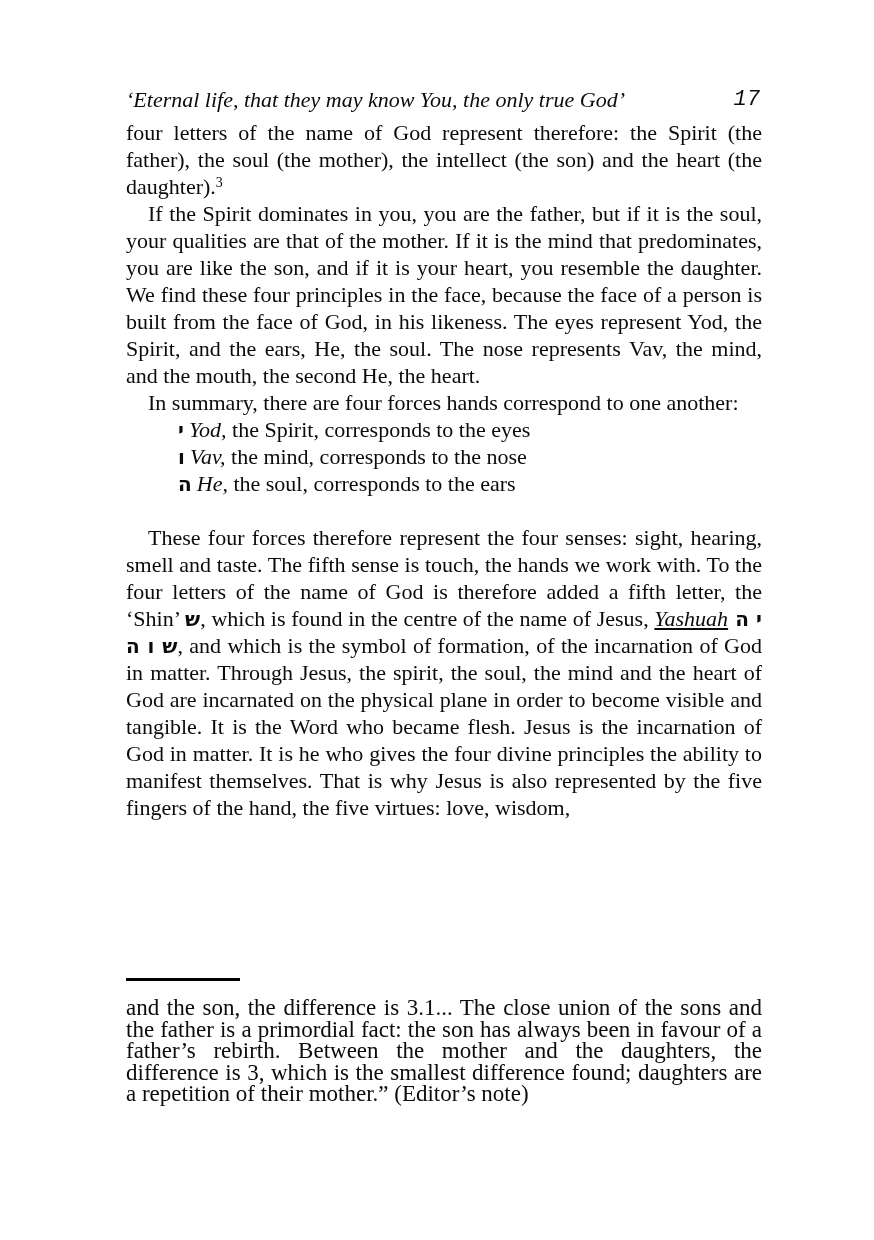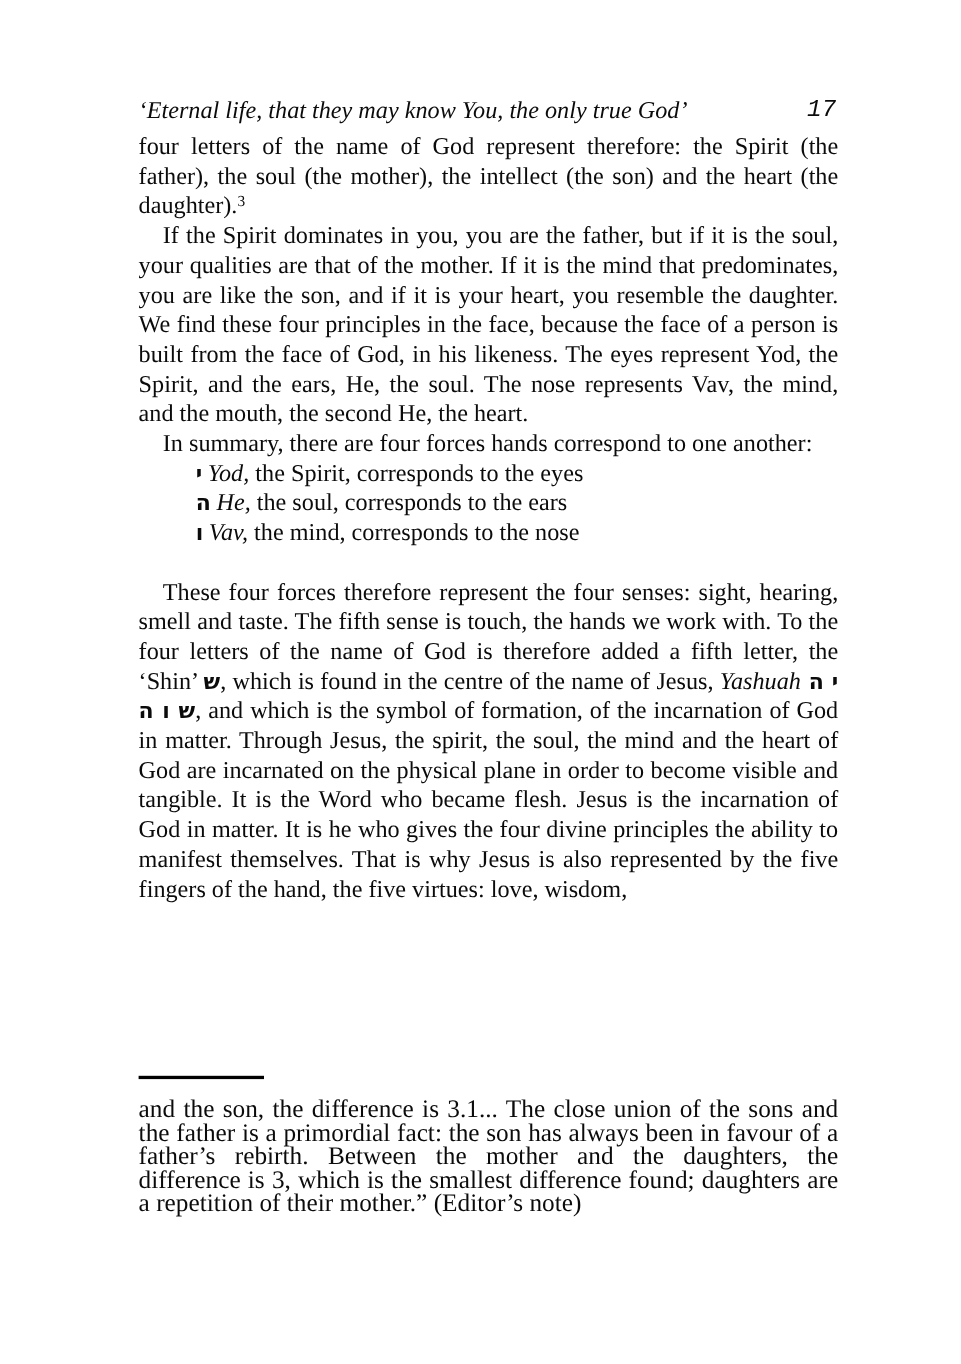--- a/index.html
+++ b/index.html
@@ -84,20 +84,21 @@
     line-height: 1;
   }
   .cline .hebrew {
     margin-right: 5px;
   }
   .iname {
     font-style: italic;
   }
   em {
     font-style: italic;
+    text-decoration: underline;
   }
   
   .footnote-area {
     position: absolute;
     left: 126px;
     top: 978px;
     width: 636px;
   }
   .footnote-rule {
     width: 114px;
@@ -125,22 +126,22 @@
   <main class="text-block">
 
     <p class="para no-indent"><span>four letters of the name of God represent therefore: the Spirit (the father), the soul (the mother), the intellect (the son) and the heart (the daughter).</span><sup class="fn-ref">3</sup></p>
 
     <p class="para indent">If the Spirit dominates in you, you are the father, but if it is the soul, your qualities are that of the mother. If it is the mind that predominates, you are like the son, and if it is your heart, you resemble the daughter. We find these four principles in the face, because the face of a person is built from the face of God, in his likeness. The eyes represent Yod, the Spirit, and the ears, He, the soul. The nose represents Vav, the mind, and the mouth, the second He, the heart.</p>
 
     <p class="para indent">In summary, there are four forces hands correspond to one another:</p>
 
     <div class="correspondence-list">
       <div class="cline"><span class="hebrew">י</span><span class="iname">Yod,</span><span> the Spirit, corresponds to the eyes</span></div>
+      <div class="cline"><span class="hebrew">ו</span><span class="iname">Vav,</span><span> the mind, corresponds to the nose</span></div>
       <div class="cline"><span class="hebrew">ה</span><span class="iname">He,</span><span> the soul, corresponds to the ears</span></div>
-      <div class="cline"><span class="hebrew">ו</span><span class="iname">Vav,</span><span> the mind, corresponds to the nose</span></div>
     </div>
 
     <p class="para indent final"><span>These four forces therefore represent the four senses: sight, hearing, smell and taste. The fifth sense is touch, the hands we work with. To the four letters of the name of God is therefore added a fifth letter, the ‘Shin’ </span><span class="hebrew">ש</span><span>, which is found in the centre of the name of Jesus, </span><em>Yashuah</em><span class="hebrew"> י ה ש ו ה</span><span>, and which is the symbol of formation, of the incarnation of God in matter. Through Jesus, the spirit, the soul, the mind and the heart of God are incarnated on the physical plane in order to become visible and tangible. It is the Word who became flesh. Jesus is the incarnation of God in matter. It is he who gives the four divine principles the ability to manifest themselves. That is why Jesus is also represented by the five fingers of the hand, the five virtues: love, wisdom,</span></p>
 
   </main>
 
   <footer class="footnote-area">
     <div class="footnote-rule"></div>
     <p class="footnote">and the son, the difference is 3.1... The close union of the sons and the father is a primordial fact: the son has always been in favour of a father’s rebirth. Between the mother and the daughters, the difference is 3, which is the smallest difference found; daughters are a repetition of their mother.” (Editor’s note)</p>
   </footer>

